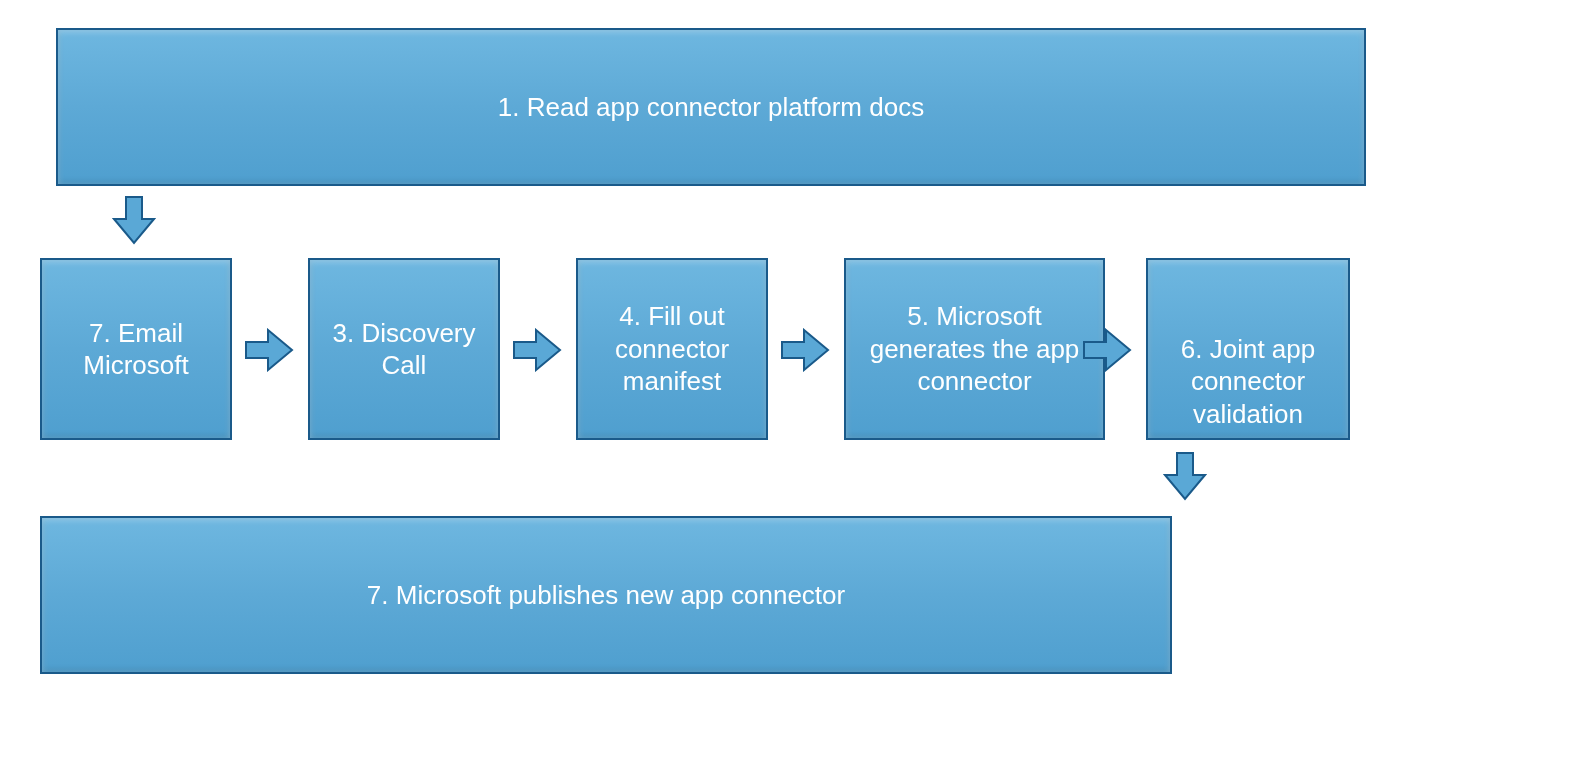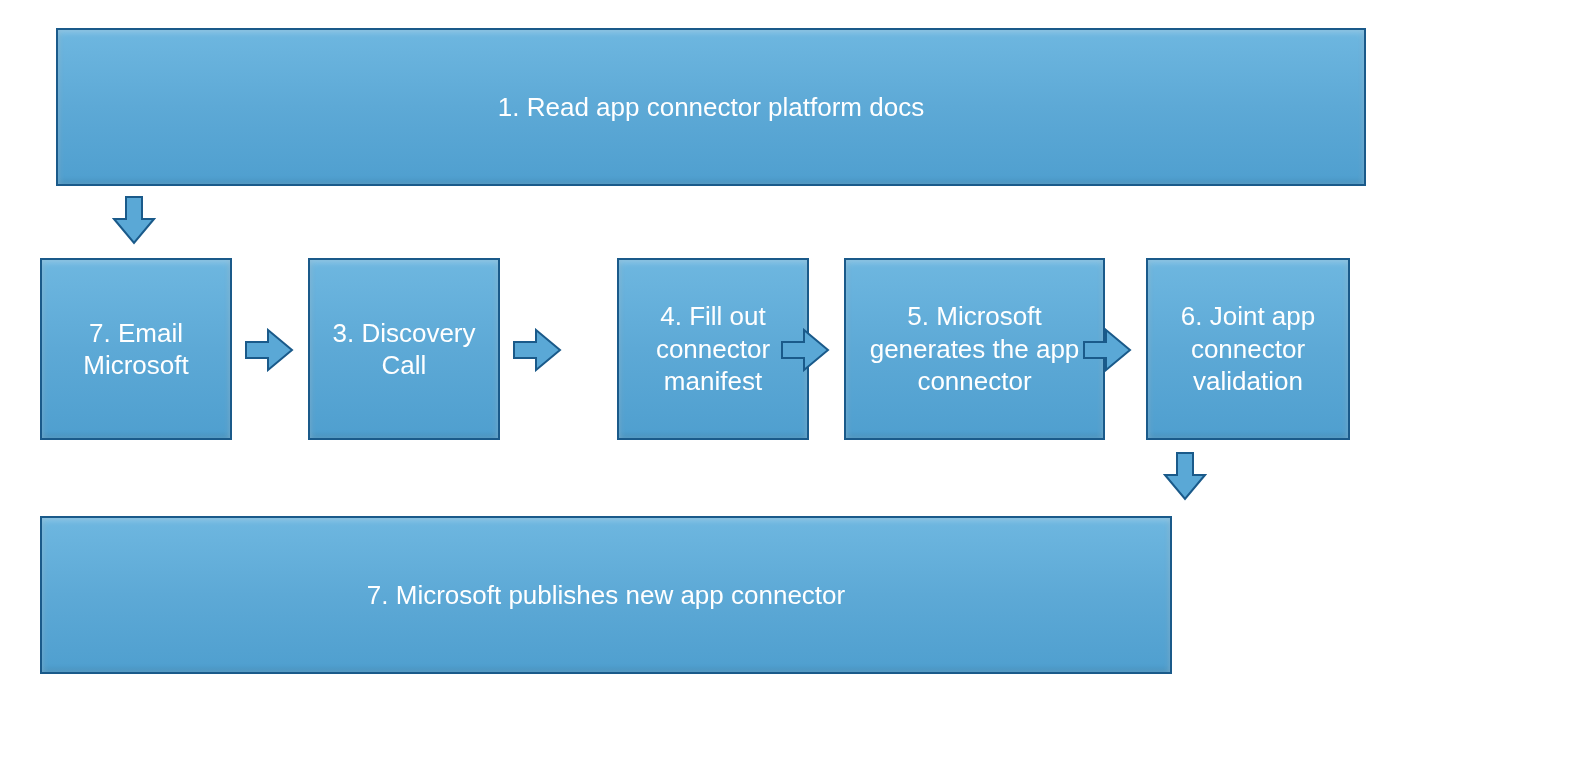--- a/index.html
+++ b/index.html
@@ -73,41 +73,41 @@
   <div class="box" style="left:308px; top:258px; width:192px; height:182px;">
     <span>3. Discovery Call</span>
   </div>
 
   <div class="arrow" style="left:512px; top:328px; width:50px; height:44px;">
     <svg width="50" height="44" viewBox="0 0 50 44">
       <polygon class="arrow-fill" points="2,14 24,14 24,2 48,22 24,42 24,30 2,30"></polygon>
     </svg>
   </div>
 
-  <div class="box" style="left:576px; top:258px; width:192px; height:182px;margin-left:41px;">
+  <div class="box" style="left:576px; top:258px; width:192px; height:182px;">
     <span>4. Fill out connector manifest</span>
   </div>
 
   <div class="arrow" style="left:780px; top:328px; width:50px; height:44px;">
     <svg width="50" height="44" viewBox="0 0 50 44">
       <polygon class="arrow-fill" points="2,14 24,14 24,2 48,22 24,42 24,30 2,30"></polygon>
     </svg>
   </div>
 
   <div class="box" style="left:844px; top:258px; width:261px; height:182px;">
     <span>5. Microsoft generates the app connector</span>
   </div>
 
   <div class="arrow" style="left:1082px; top:328px; width:50px; height:44px;">
     <svg width="50" height="44" viewBox="0 0 50 44">
       <polygon class="arrow-fill" points="2,14 24,14 24,2 48,22 24,42 24,30 2,30"></polygon>
     </svg>
   </div>
 
-  <div class="box" style="left:1146px; top:258px; width:204px; height:182px;">
+  <div class="box" style="left:1146px; top:258px; width:204px; height:182px;align-items:flex-end;">
     <span>6. Joint app connector validation</span>
   </div>
 
   <div class="arrow" style="left:1163px; top:451px; width:44px; height:50px;">
     <svg width="44" height="50" viewBox="0 0 44 50">
       <polygon class="arrow-fill" points="14,2 30,2 30,24 42,24 22,48 2,24 14,24"></polygon>
     </svg>
   </div>
 
   <div class="box" style="left:40px; top:516px; width:1132px; height:158px;">

